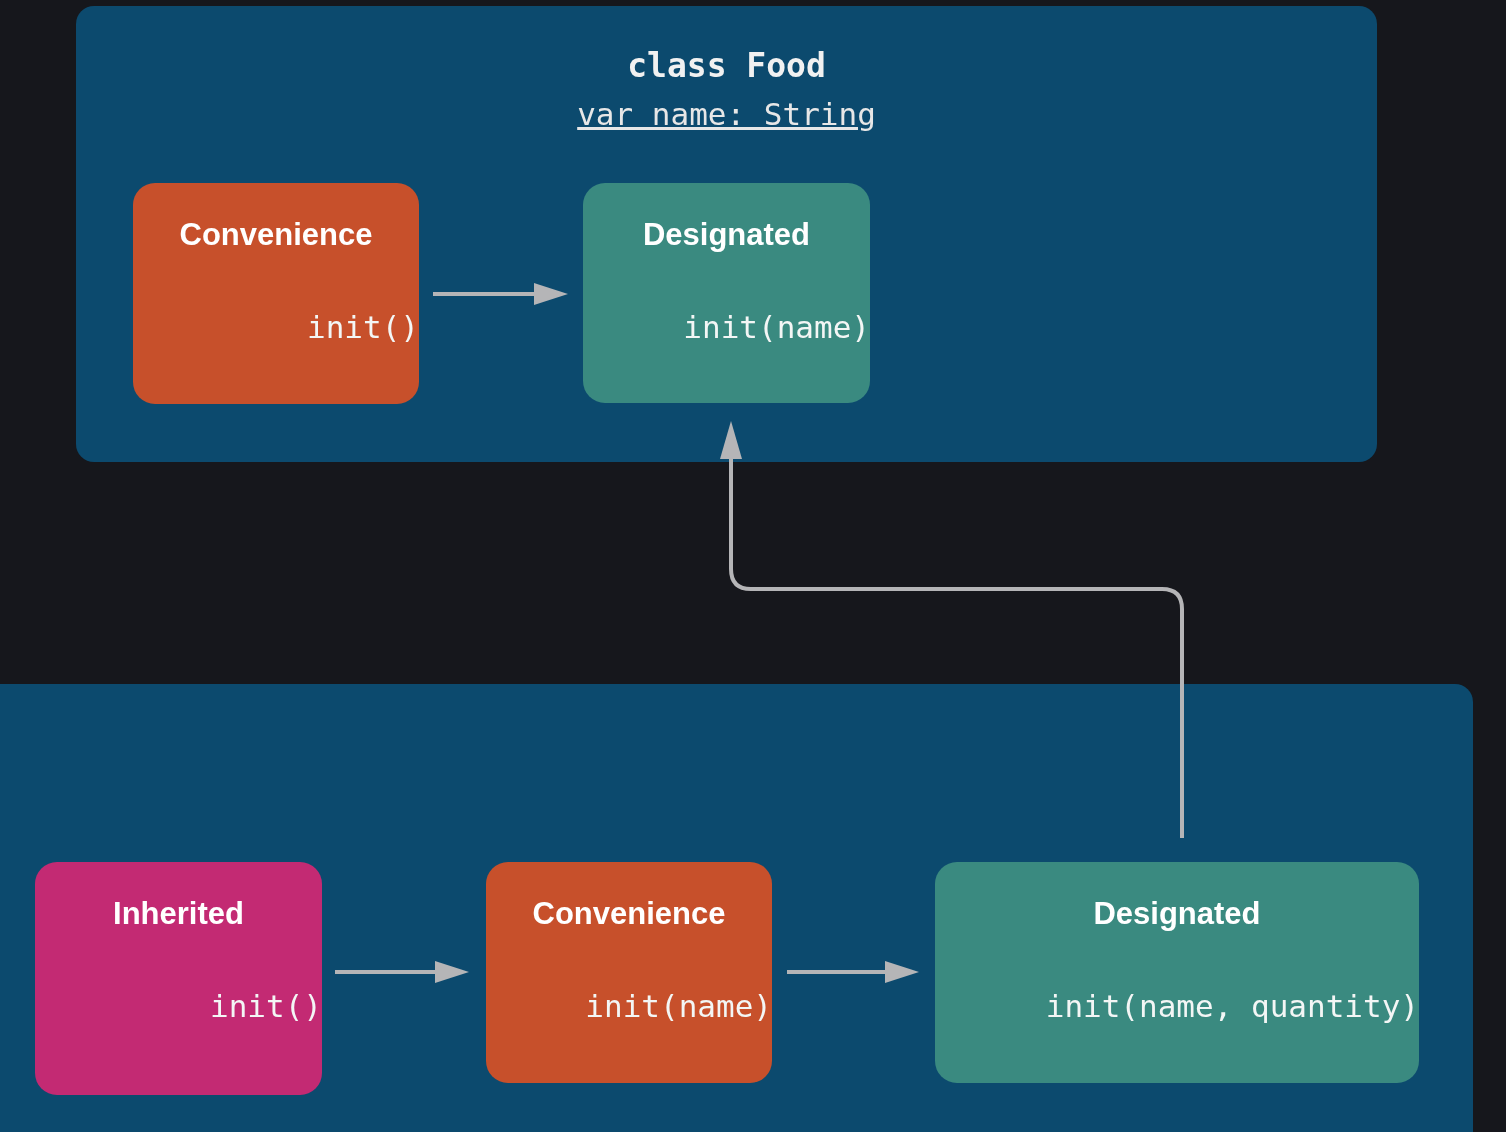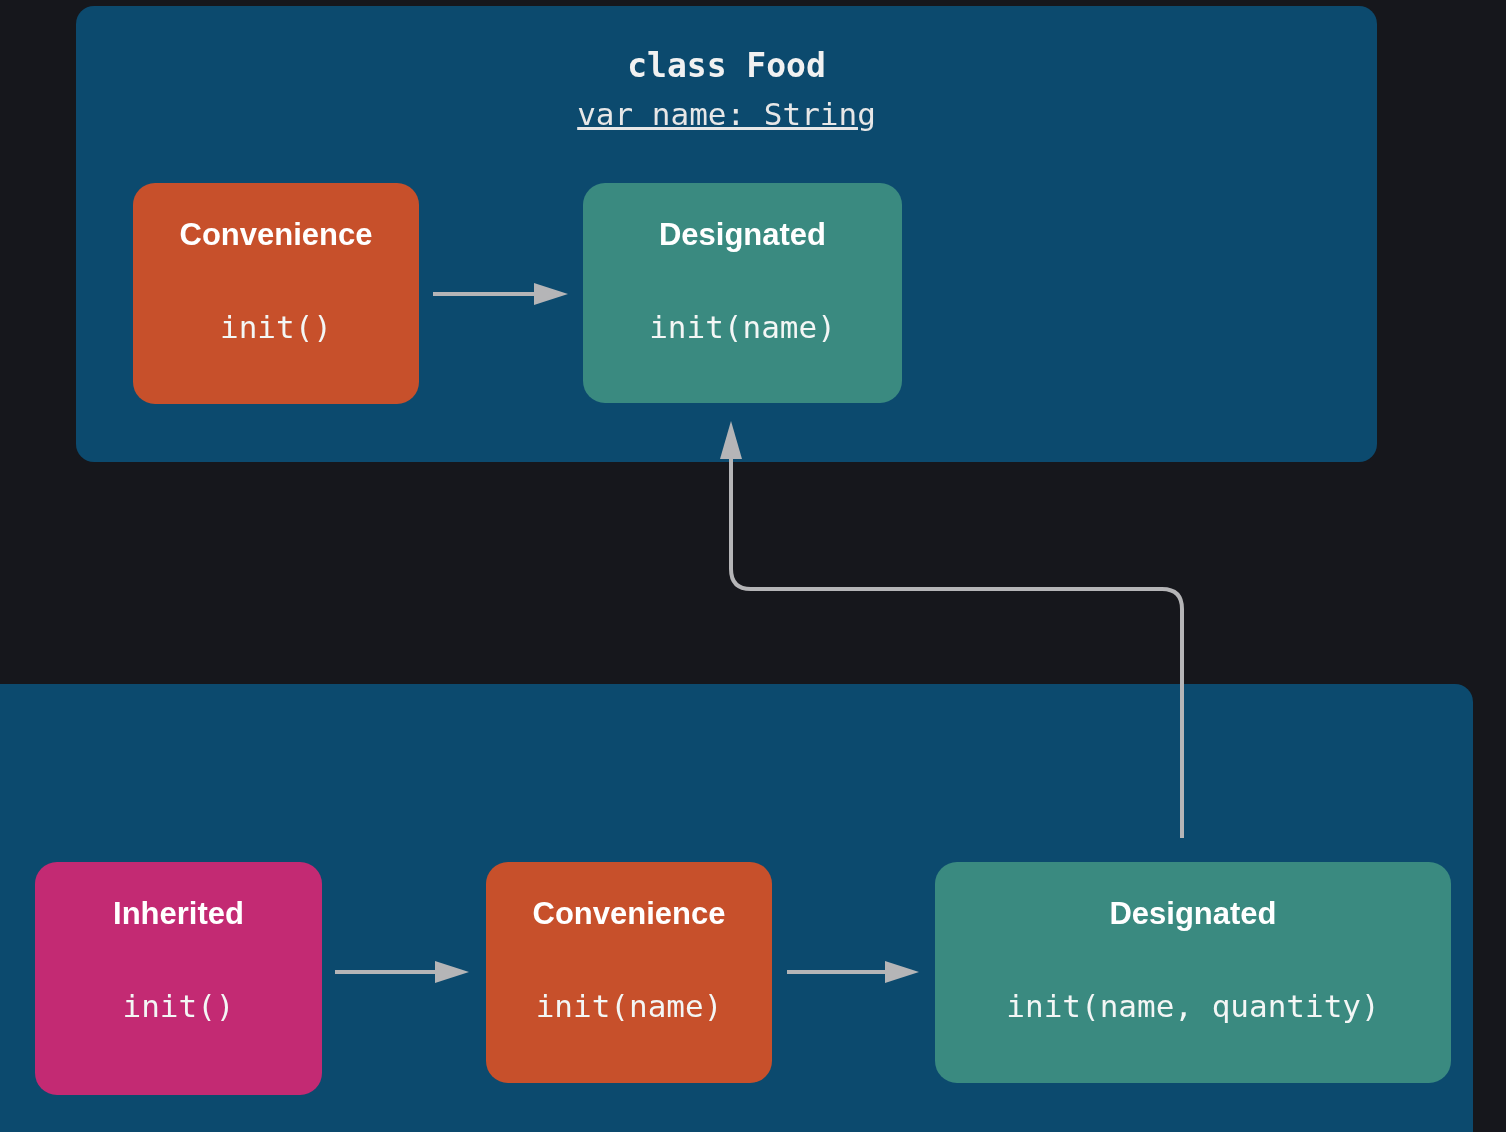--- a/index.html
+++ b/index.html
@@ -45,37 +45,37 @@
     font-size: 31px;
     font-weight: normal;
     color: #e7e7e7;
     text-decoration: underline;
   }
   .init-box {
     position: absolute;
     border-radius: 22px;
   }
   .kind-convenience { background: #c7502b; }
-  .kind-designated  { background: #3a8a80; padding-left: 32px; }
+  .kind-designated  { background: #3a8a80; }
   .kind-inherited   { background: #c32a73; }
   .box-label {
     position: absolute;
     left: 0; right: 0;
     top: 34px;
     text-align: center;
     color: #ffffff;
     font-size: 31px;
     font-weight: bold;
     line-height: 36px;
   }
   .box-code {
     position: absolute;
     left: 0; right: 0;
     top: 126px;
-    text-align: center;
+    text-align: right;
     color: #f3f6f5;
     font-size: 31px;
     line-height: 36px;
     font-family: "DejaVu Sans Mono", monospace;
     white-space: nowrap;
   }
   
   .box-food-convenience { left: 133px; top: 183px; width: 286px; height: 221px; }
   .box-food-designated  { left: 583px; top: 183px; width: 287px; height: 220px; }
   

